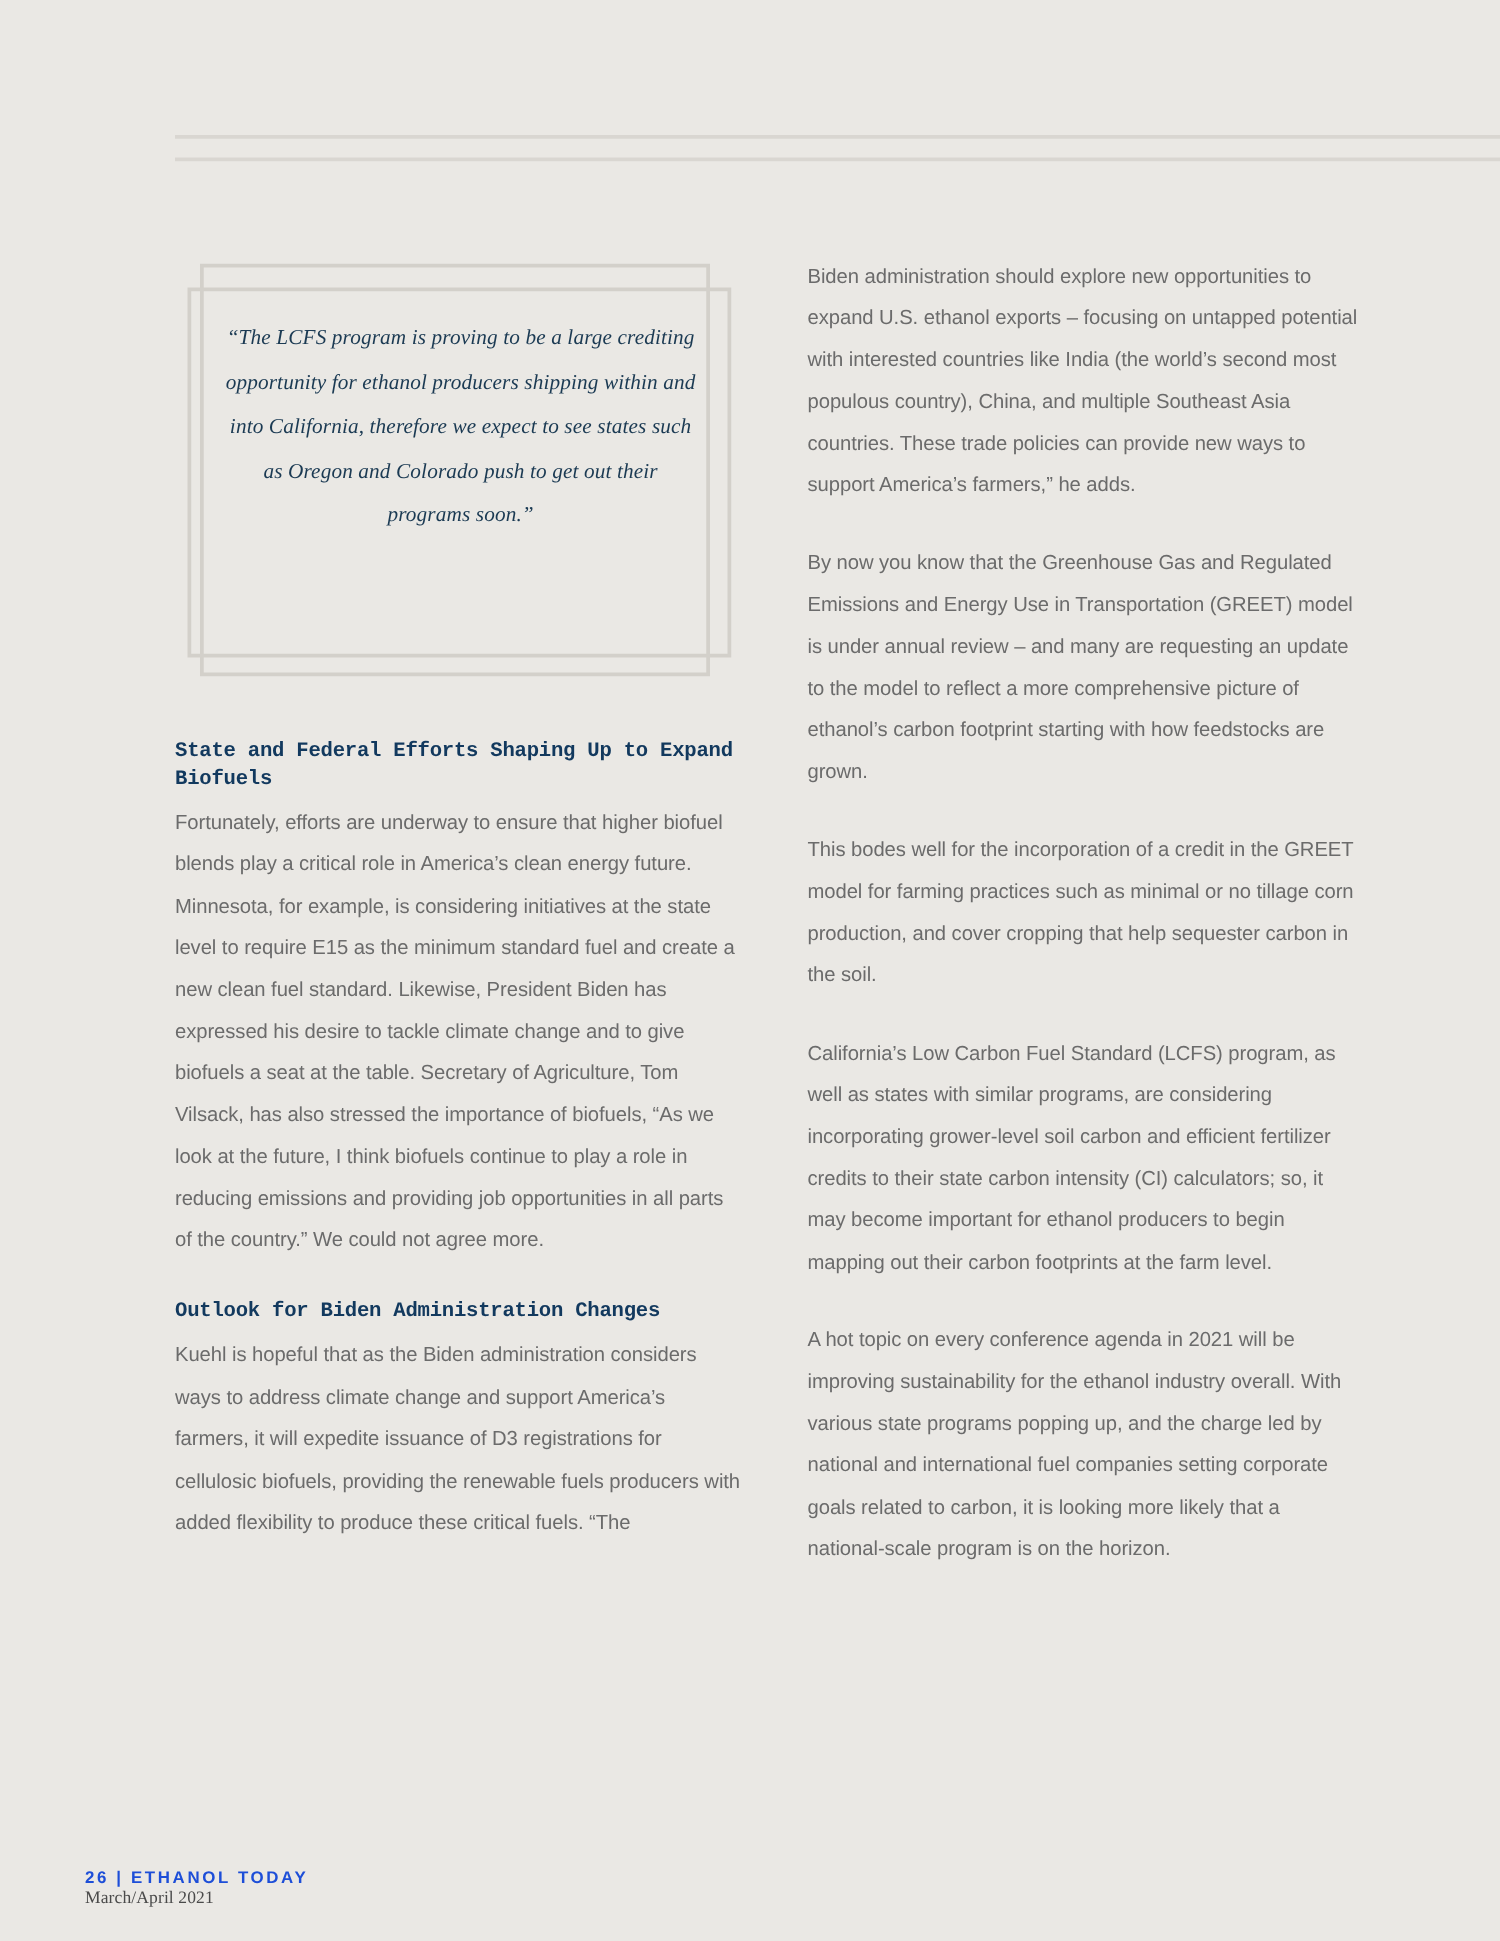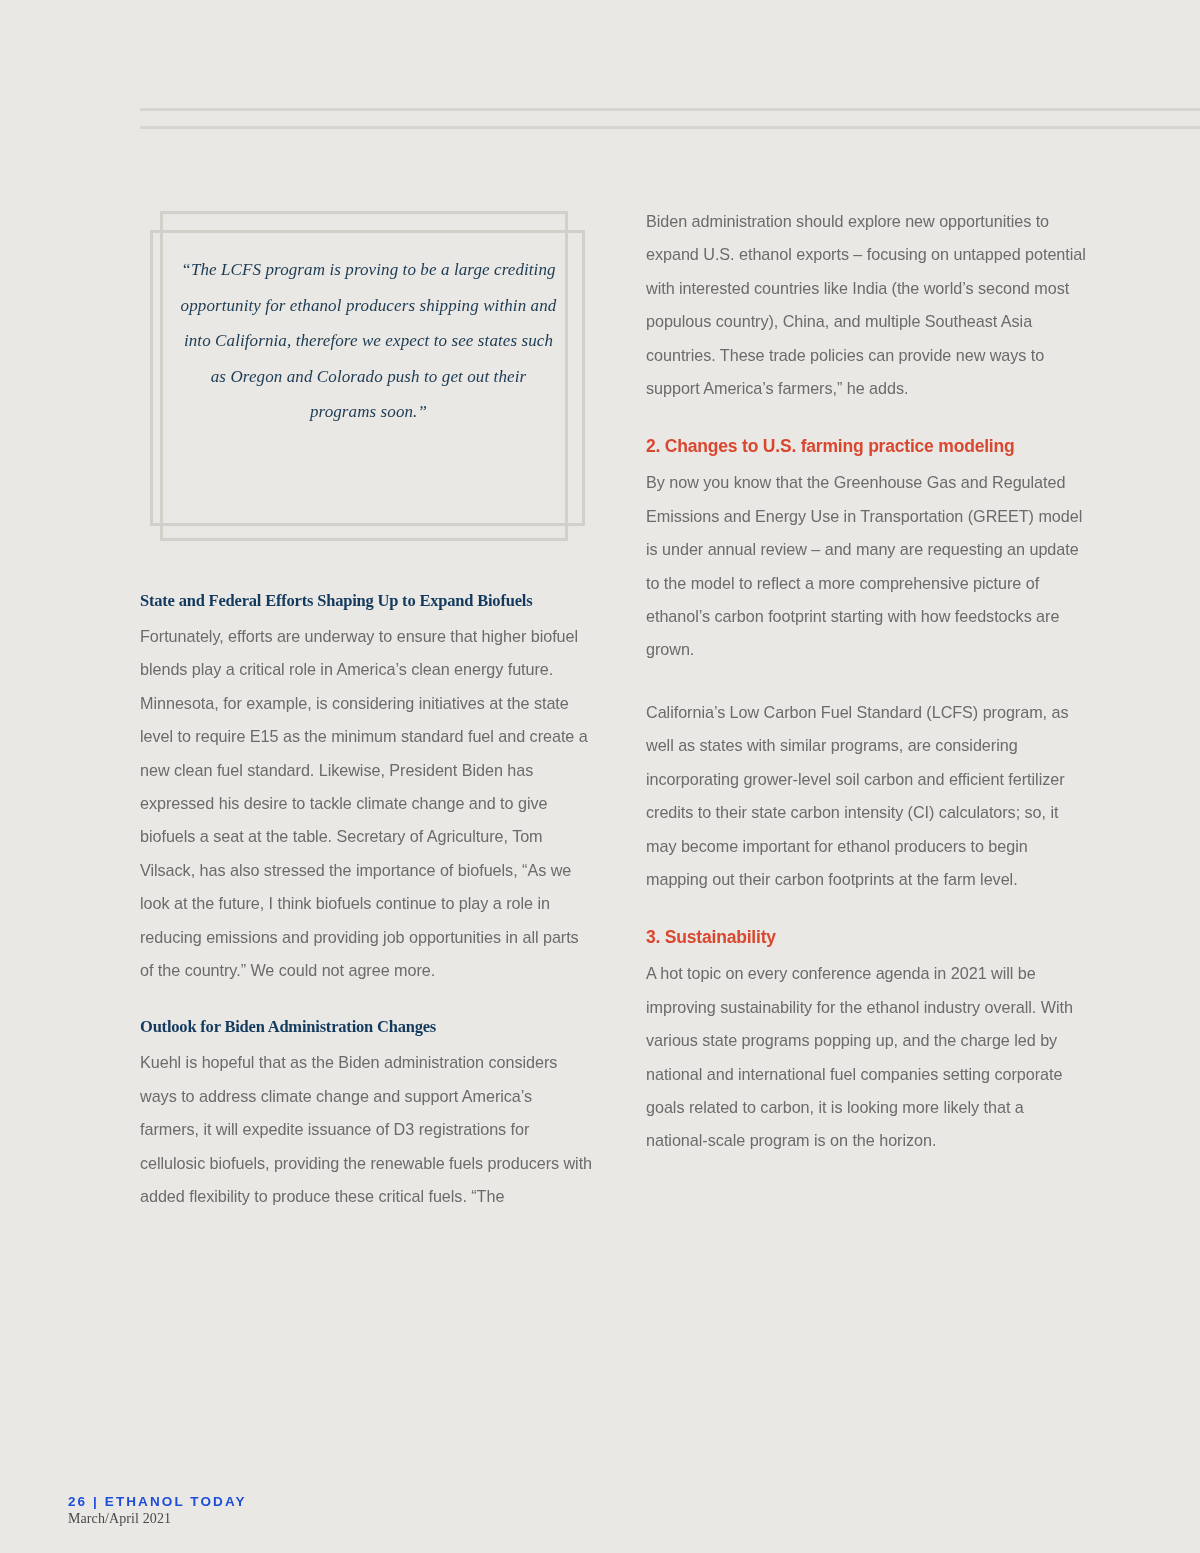--- a/index.html
+++ b/index.html
@@ -70,21 +70,21 @@
     line-height: 35.5px;
     color: #1b3a53;
     letter-spacing: 0.1px;
   }
 
   .col-left-body  { position: absolute; left: 140px; top: 590px; width: 455px; }
   .col-right-body { position: absolute; left: 646px; top: 205px; width: 442px; }
 
   h3.subhead {
     margin: 0 0 8px 0;
-    font-family: Liberation Serif, serif;
+    font-family: Liberation Mono, monospace;
     font-weight: bold;
     font-size: 16.5px;
     line-height: 22px;
     color: #12395e;
     letter-spacing: -0.2px;
   }
   h3.numhead {
     margin: 0 0 8px 0;
     font-family: "Liberation Sans", sans-serif;
     font-weight: bold;
@@ -145,25 +145,24 @@
     <p class="body">Fortunately, efforts are underway to ensure that higher biofuel blends play a critical role in America’s clean energy future. Minnesota, for example, is considering initiatives at the state level to require E15 as the minimum standard fuel and create a new clean fuel standard. Likewise, President Biden has expressed his desire to tackle climate change and to give biofuels a seat at the table. Secretary of Agriculture, Tom Vilsack, has also stressed the importance of biofuels, “As we look at the future, I think biofuels continue to play a role in reducing emissions and providing job opportunities in all parts of the country.” We could not agree more.</p>
 
     <h3 class="subhead">Outlook for Biden Administration Changes</h3>
     <p class="body">Kuehl is hopeful that as the Biden administration considers ways to address climate change and support America’s farmers, it will expedite issuance of D3 registrations for cellulosic biofuels, providing the renewable fuels producers with added flexibility to produce these critical fuels. “The</p>
   </div>
 
   <div class="col-right-body">
 
     <p class="body">Biden administration should explore new opportunities to expand U.S. ethanol exports – focusing on untapped potential with interested countries like India (the world’s second most populous country), China, and multiple Southeast Asia countries. These trade policies can provide new ways to support America’s farmers,” he adds.</p>
 
-    <h3 class="numhead">2. Changes to U.S. farming practice modeling</h3>
     <p class="body">By now you know that the Greenhouse Gas and Regulated Emissions and Energy Use in Transportation (GREET) model is under annual review – and many are requesting an update to the model to reflect a more comprehensive picture of ethanol’s carbon footprint starting with how feedstocks are grown.</p>
+    <p class="body">This bodes well for the incorporation of a credit in the GREET model for farming practices such as minimal or no tillage corn production, and cover cropping that help sequester carbon in the soil.</p>
     <p class="body">California’s Low Carbon Fuel Standard (LCFS) program, as well as states with similar programs, are considering incorporating grower-level soil carbon and efficient fertilizer credits to their state carbon intensity (CI) calculators; so, it may become important for ethanol producers to begin mapping out their carbon footprints at the farm level.</p>
 
-    <h3 class="numhead">3. Sustainability</h3>
     <p class="body">A hot topic on every conference agenda in 2021 will be improving sustainability for the ethanol industry overall. With various state programs popping up, and the charge led by national and international fuel companies setting corporate goals related to carbon, it is looking more likely that a national-scale program is on the horizon.</p>
   </div>
 
   <div class="footer">
     <div class="footer-line1">26 | ETHANOL TODAY</div>
     <div class="footer-line2">March/April 2021</div>
   </div>
 
 </div>
 

